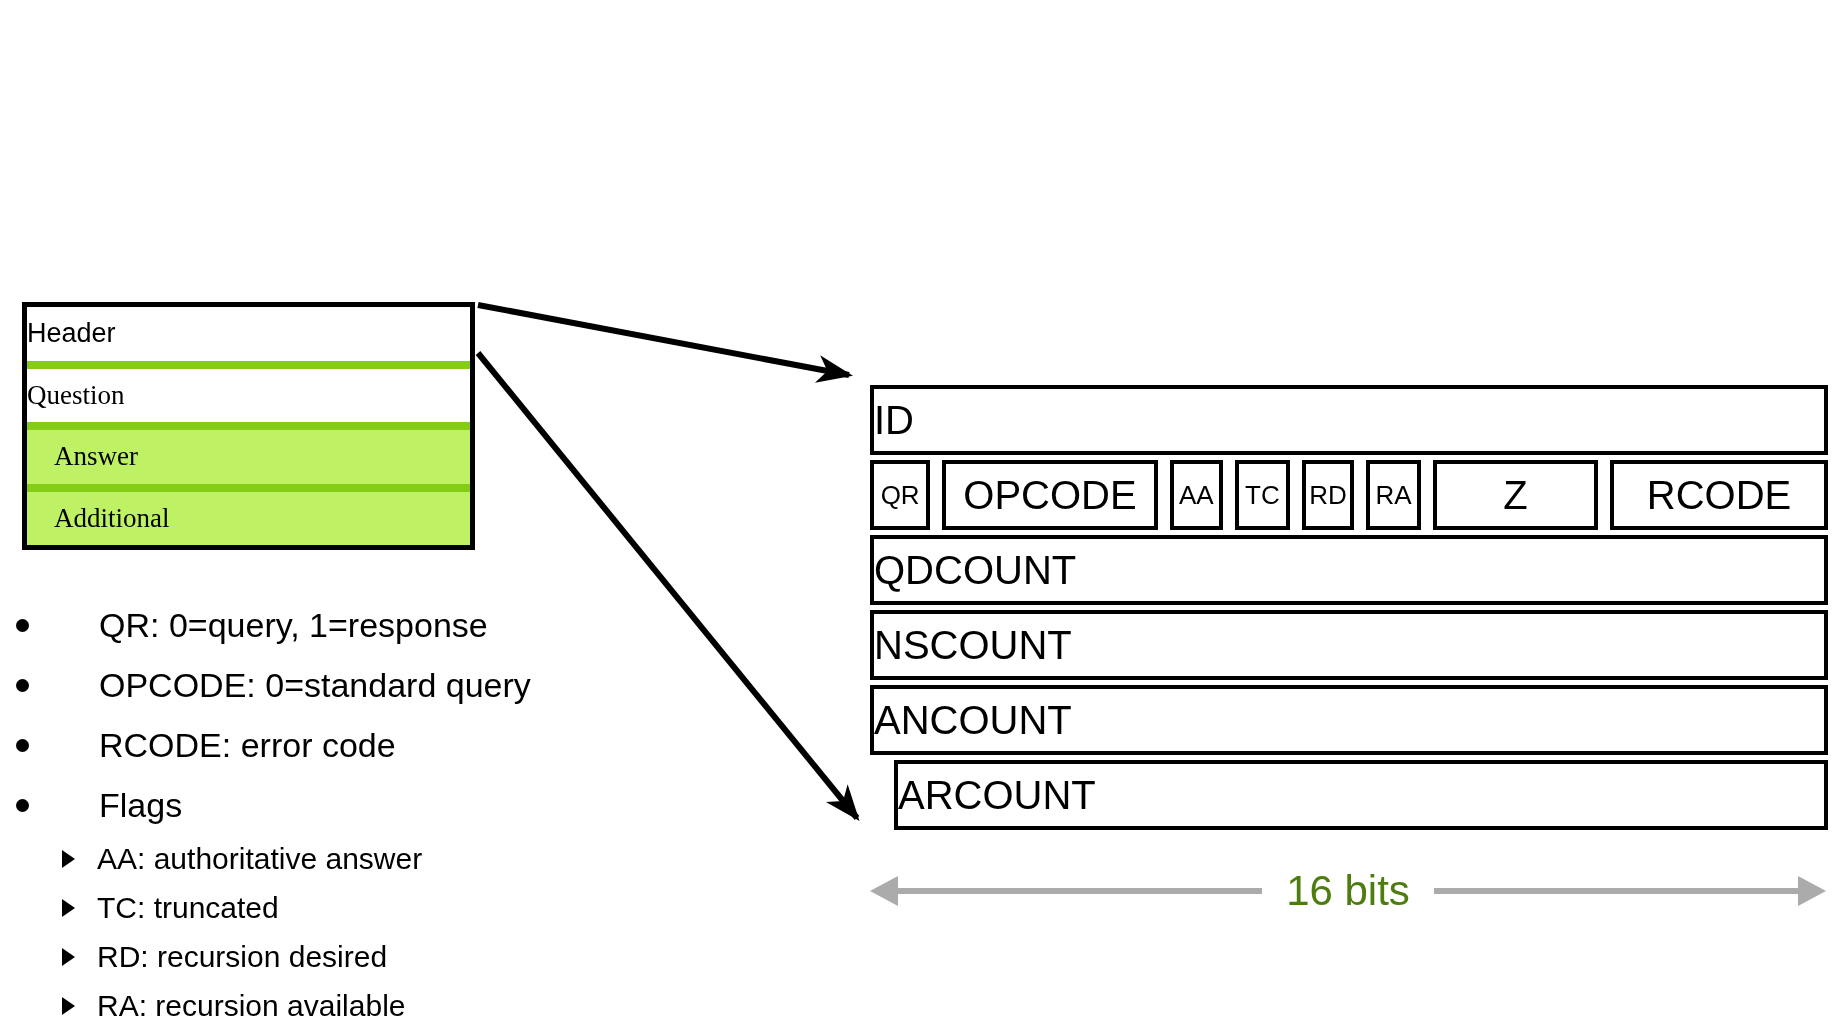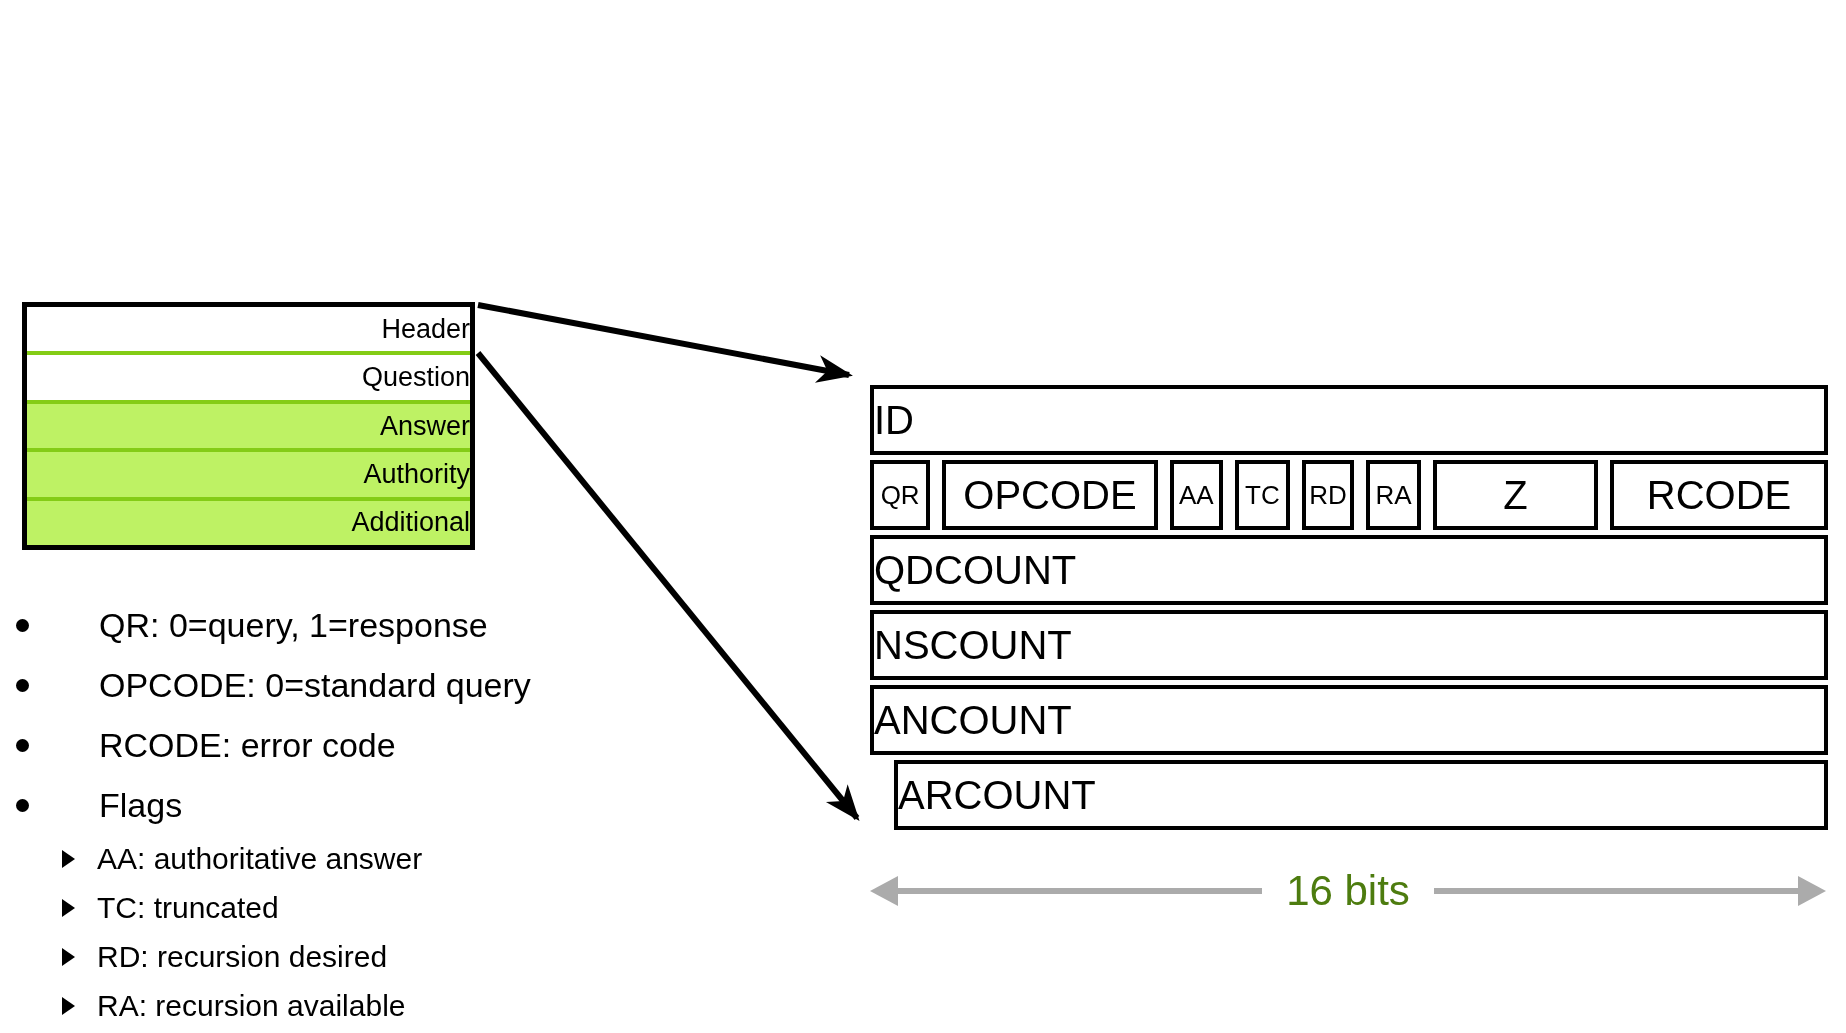--- a/index.html
+++ b/index.html
@@ -18,24 +18,24 @@
     font-size:100px;line-height:116px;font-weight:400;
     letter-spacing:-4px;white-space:nowrap;
   }
   
   #msg-table{
     position:absolute;left:22px;top:302px;width:453px;height:248px;
     border:5px solid #000;box-sizing:border-box;
     display:flex;flex-direction:column;background:#fff;
   }
   .msg-row{
-    flex:1;display:flex;align-items:center;justify-content:flex-end;
+    flex:1;display:flex;align-items:center;justify-content:flex-start;
     font-size:27px;background:#fff;
   }
-  .msg-row + .msg-row{border-top:4px solid #84cc16;}
+  .msg-row + .msg-row{border-top:8px solid #84cc16;font-family:Liberation Serif, serif;}
   .msg-row.shaded{background:#bef264;padding-left:27px;}
   
   #dns-table{position:absolute;left:870px;top:385px;width:958px;}
   .field-row{
     height:70px;margin-bottom:5px;
     border:4px solid #000;box-sizing:border-box;
     display:flex;align-items:center;
     font-size:40px;background:#fff;
   }
   .field-row:last-child{margin-bottom:0;margin-left:24px;}
@@ -99,23 +99,20 @@
 
   <div id="msg-table">
     <div class="msg-row">
       <span>Header</span>
     </div>
     <div class="msg-row">
       <span>Question</span>
     </div>
     <div class="msg-row shaded">
       <span>Answer</span>
-    </div>
-    <div class="msg-row shaded">
-      <span>Authority</span>
     </div>
     <div class="msg-row shaded">
       <span>Additional</span>
     </div>
   </div>
 
   <div id="dns-table">
     <div class="field-row">
       <span>ID</span>
     </div>

